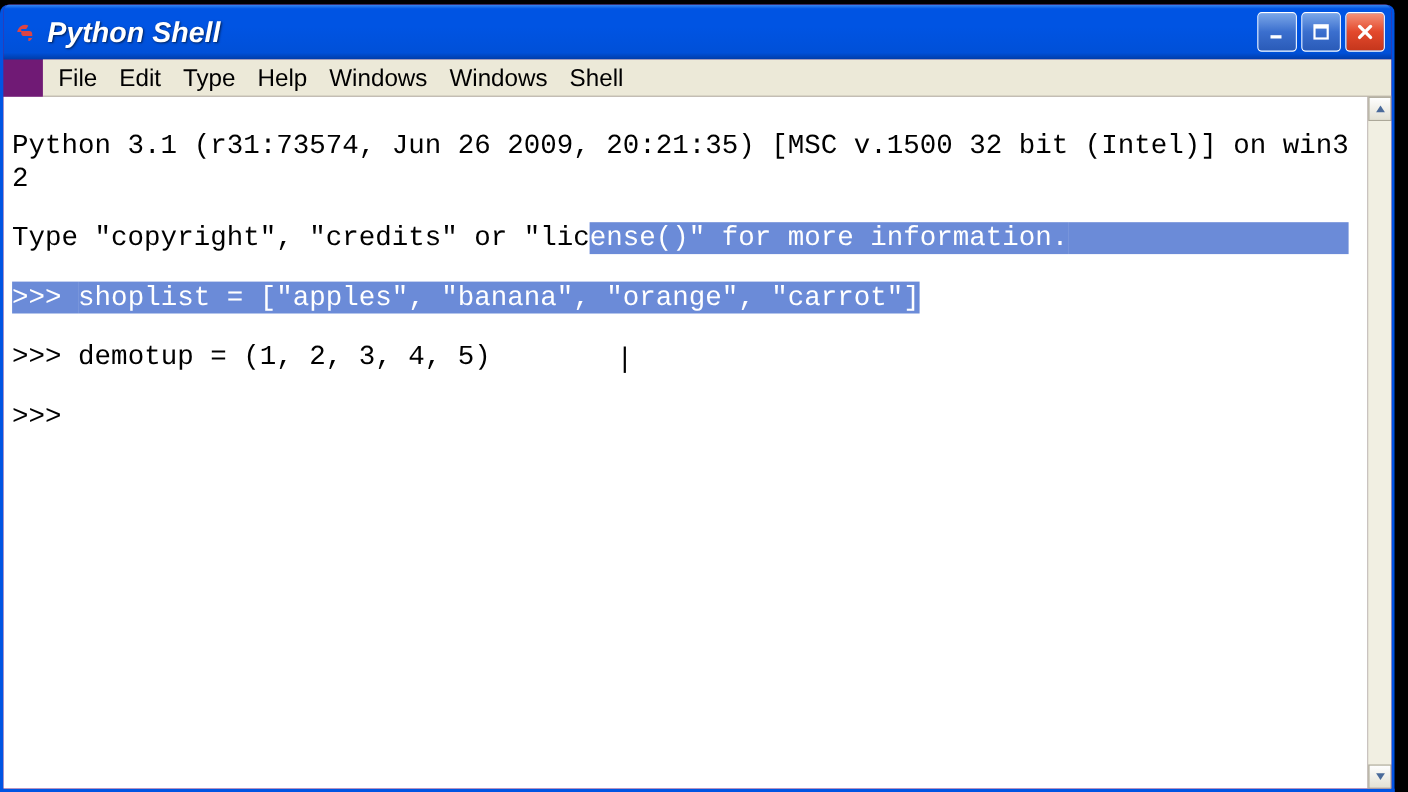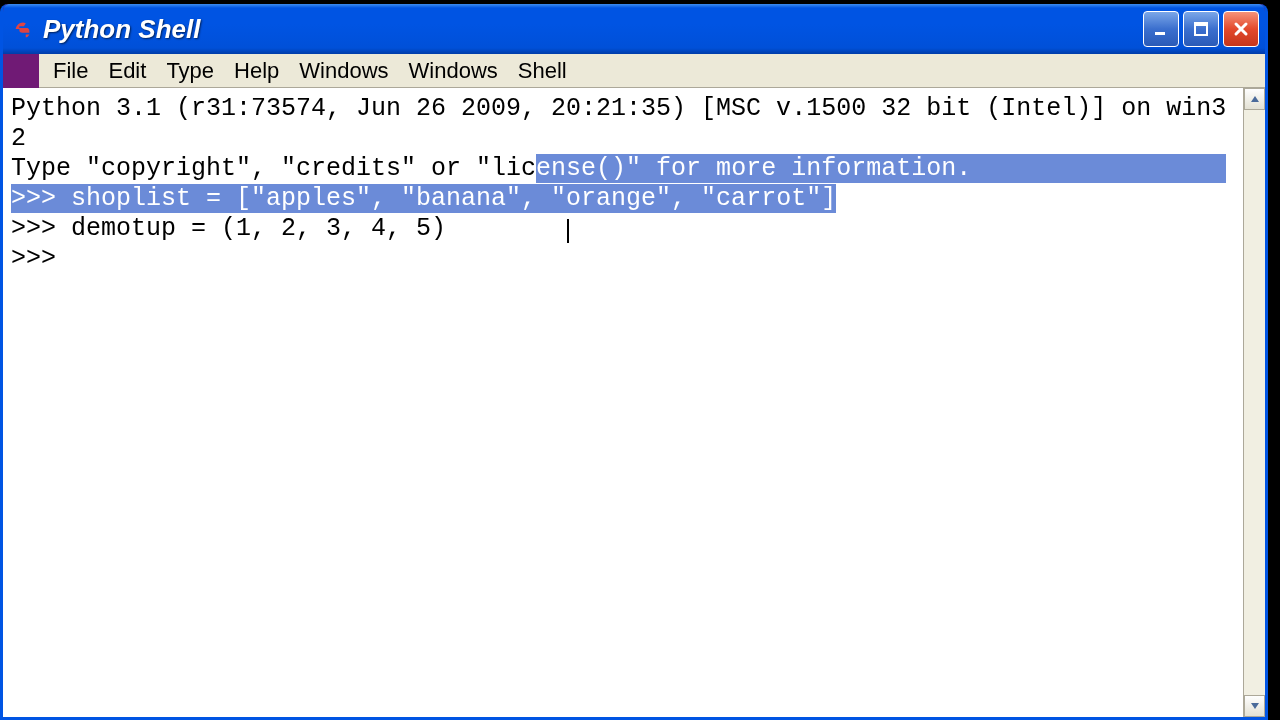--- a/index.html
+++ b/index.html
@@ -119,21 +119,21 @@
   height: 22px;
   background: linear-gradient(to bottom, #fefefe, #e3e1d4);
   border: 1px solid #aca899;
   display: flex;
   align-items: center;
   justify-content: center;
   cursor: pointer;
 }
 .scroll-track { flex: 1; background: #f1efe2; }
 .scroll-arrow svg { width: 10px; height: 10px; }
-.line { display: block; }
+.line { display: block; margin-top: 24px; }
 .inline { display: inline; }
 </style>
 </head>
 <body>
 
 <div class="window">
   <div class="titlebar">
     <div class="app-icon">
       <svg viewBox="0 0 24 24">
           <path fill="#d44" d="M4 12c1-4 4-7 8-7 2 0 3 1 3 1l-2 3-5 0 0 2 8 0c3 0 3 3 3 5s-1 5-4 5l0-3 4 0 0-2-8 0c-3 0-3-2-3-4h-4z"></path>

